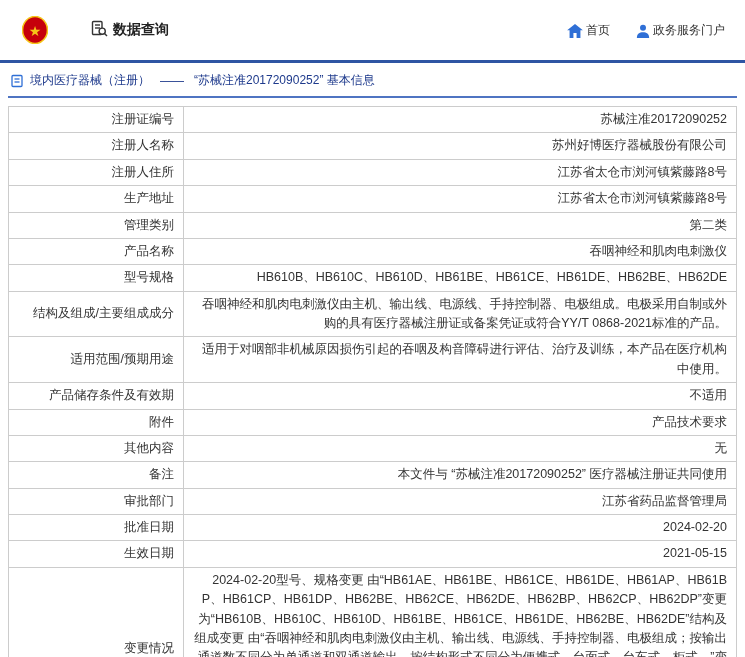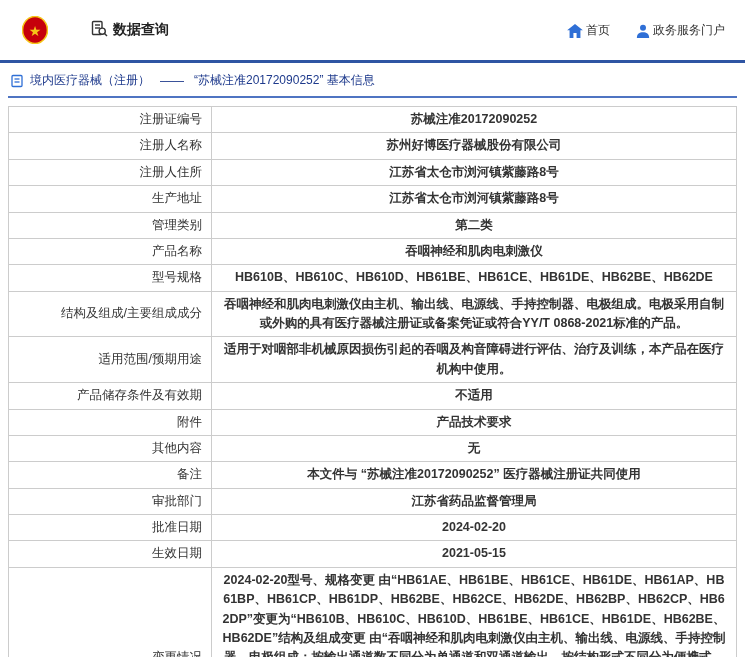--- a/index.html
+++ b/index.html
@@ -87,26 +87,26 @@
     font-size: 12.5px;
     color: #333;
   }
   table.info th, table.info td {
     border: 1px solid #cccccc;
     padding: 3px 9px;
     line-height: 1.55;
     vertical-align: middle;
   }
   table.info th {
-    width: 203px;
+    width: 175px;
     text-align: right;
     font-weight: normal;
     color: #333;
   }
-  table.info td { text-align: center; word-break: break-all; font-weight: bold; }
+  table.info td { text-align: right; word-break: break-all; }
 </style>
 </head>
 <body>
 
 <div class="header">
   <div class="brand">
     <span class="emblem">
       <svg width="26" height="28" viewBox="0 0 26 28">
         <ellipse cx="13" cy="14" rx="12.5" ry="13.5" fill="#c6000b"></ellipse>
         <ellipse cx="13" cy="14" rx="12.5" ry="13.5" fill="none" stroke="#f5c518" stroke-width="1.6"></ellipse>

